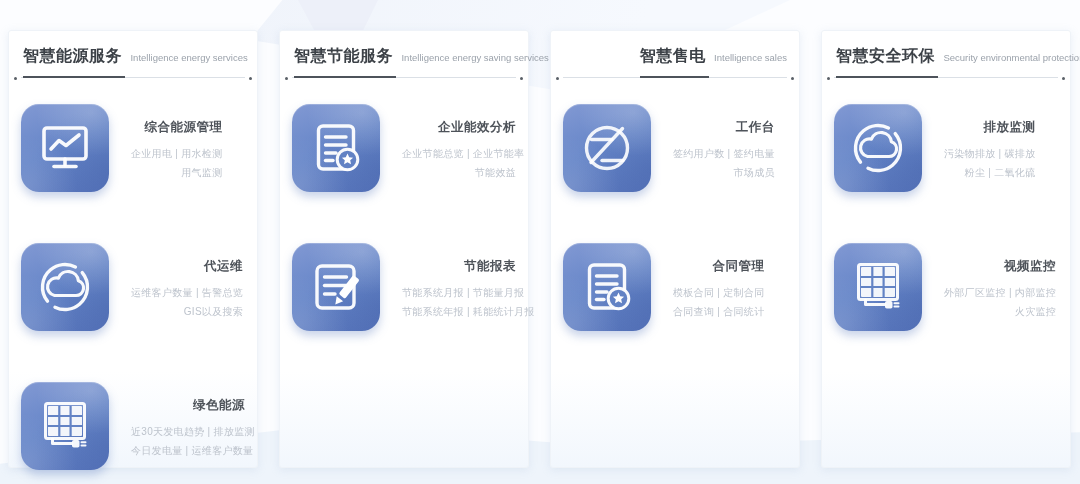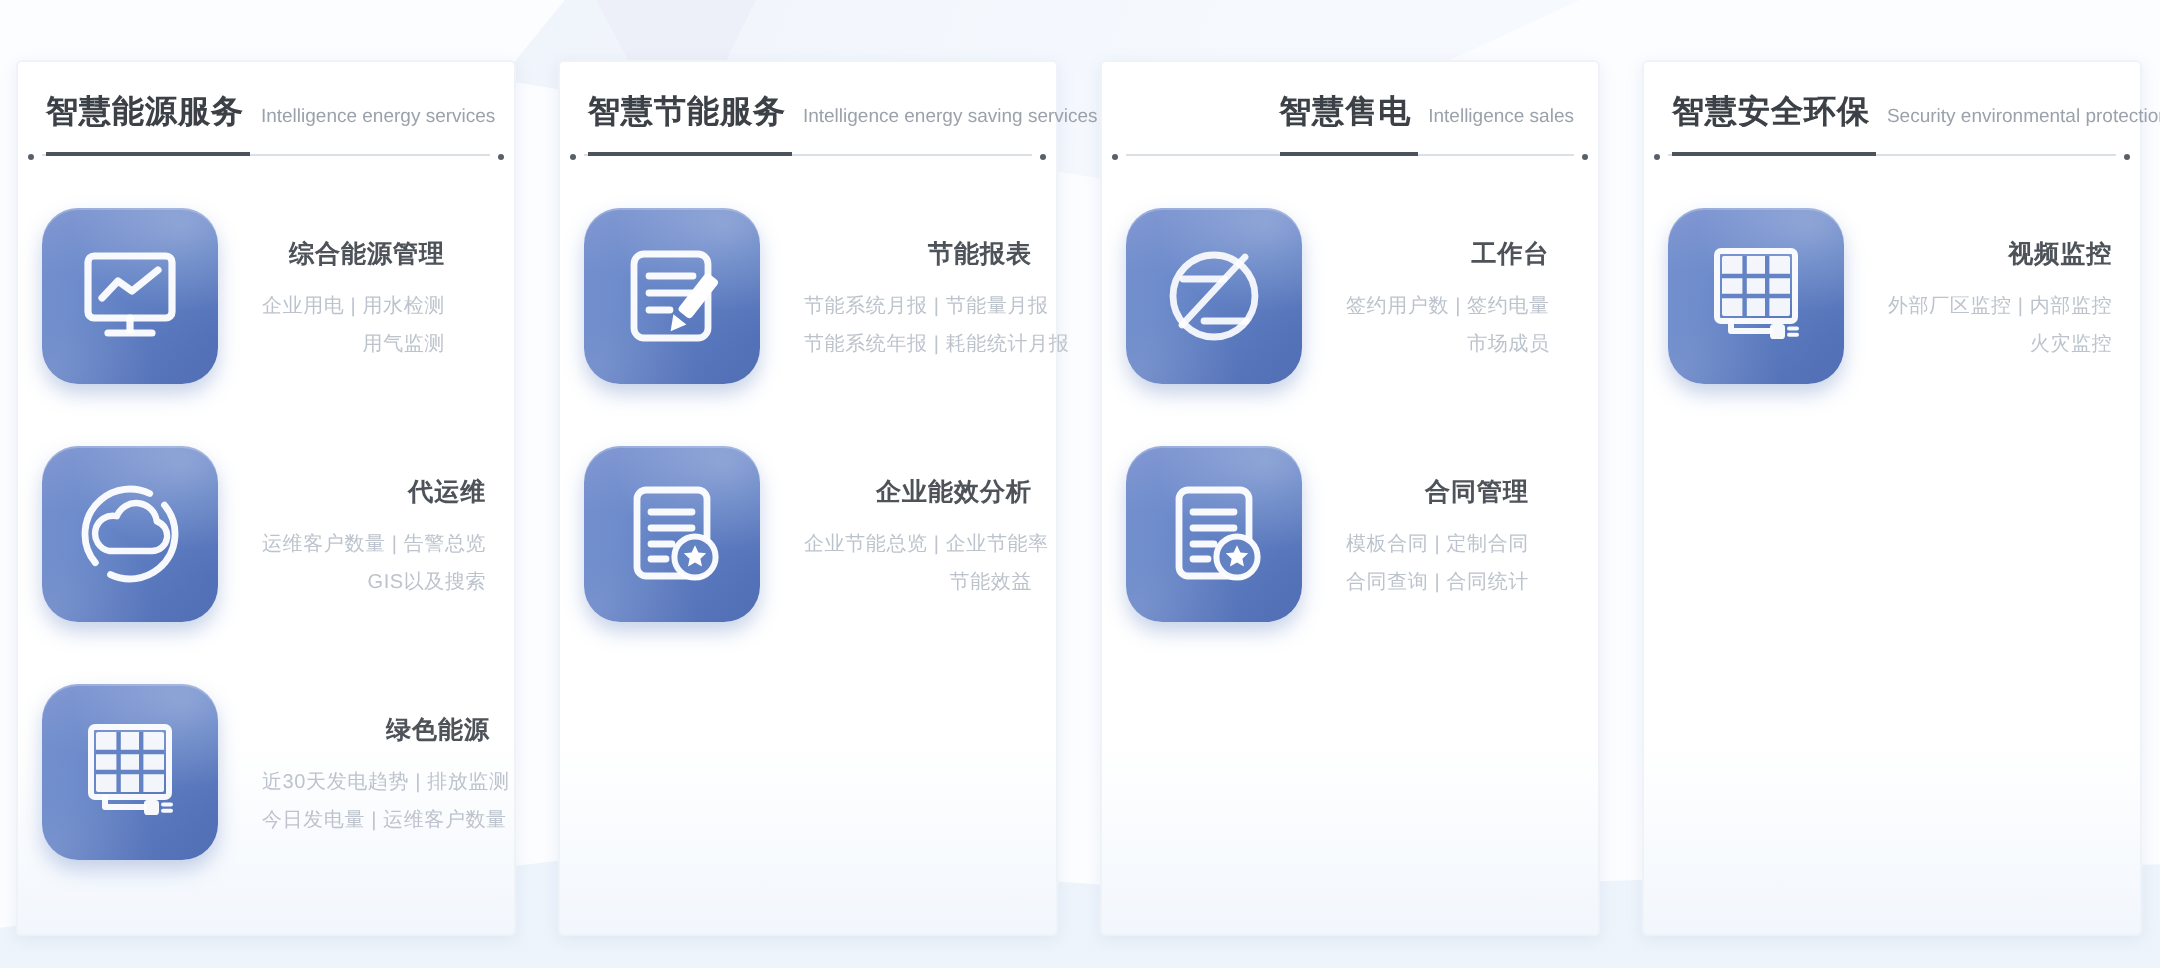--- a/index.html
+++ b/index.html
@@ -47,21 +47,21 @@
   .panel-header::before{left:-7px;}
   .panel-header::after{right:-7px;}
   .title-zh{
     position:relative;display:inline-block;
     font-size:16px;font-weight:bold;color:#3c4147;letter-spacing:.5px;
   }
   .title-zh::after{
     content:"";position:absolute;left:0;right:-3px;bottom:-11px;height:2px;background:#4d535b;
   }
   .title-en{font-size:9.5px;color:#9ba2ab;margin-left:4px;}
-  .cards{margin-top:26px;display:flex;flex-direction:column;gap:31px;}
+  .cards{margin-top:26px;display:flex;flex-direction:column;gap:51px;}
   .card{display:flex;align-items:flex-start;cursor:pointer;}
   .icon-tile{
     flex:none;width:88px;height:88px;border-radius:18px;position:relative;
     background:
       radial-gradient(90px 70px at 80% 10%,rgba(255,255,255,.22),transparent 62%),
       radial-gradient(85px 85px at 6% 94%,rgba(255,255,255,.15),transparent 60%),
       radial-gradient(120px 100px at 98% 72%,rgba(25,55,125,.12),transparent 62%),
       linear-gradient(155deg,#8299d3 0%,#6585c8 48%,#5673ba 100%);
     box-shadow:0 5px 10px rgba(98,128,192,.35), inset 0 1px 0 rgba(255,255,255,.22);
   }
@@ -158,124 +158,141 @@
     <header class="panel-header">
       <span class="title-zh">智慧节能服务</span>
       <span class="title-en">Intelligence energy saving services</span>
     </header>
     <div class="cards">
 
   <div class="card">
     <div class="icon-tile">
             <svg viewBox="0 0 88 88">
               <g fill="none" stroke="rgba(255,255,255,.95)" stroke-width="3.4" stroke-linecap="round" stroke-linejoin="round">
+                <rect x="26.5" y="22" width="35" height="43" rx="4.5"></rect>
+                <path d="M33.5 33 H54"></path>
+                <path d="M33.5 41 H54"></path>
+                <path d="M33.5 49 H44"></path>
+                <path d="M33.5 56.5 H41"></path>
+              </g>
+              <circle cx="55.5" cy="55.5" r="10.3" fill="#6282c4" stroke="rgba(255,255,255,.95)" stroke-width="3"></circle>
+              <path fill="#fff" d="M55.5 49.6 l1.7 3.6 3.9 0.45 -2.9 2.7 0.8 3.85 -3.5 -1.95 -3.5 1.95 0.8 -3.85 -2.9 -2.7 3.9 -0.45 Z"></path>
+            </svg>
+          </div>
+    <div class="card-text">
+      <div class="card-title">企业能效分析</div>
+      <div>
+              <div class="card-line">企业节能总览 | 企业节能率</div>
+              <div class="card-line">节能效益</div>
+            </div>
+    </div>
+  </div>
+
+  <div class="card">
+    <div class="icon-tile">
+            <svg viewBox="0 0 88 88">
+              <g fill="none" stroke="rgba(255,255,255,.95)" stroke-width="3.4" stroke-linecap="round" stroke-linejoin="round">
                 <rect x="25" y="23" width="37" height="42" rx="5"></rect>
                 <path d="M32.5 34 H54.5"></path>
                 <path d="M32.5 42.5 H54.5"></path>
                 <path d="M32.5 51 H43"></path>
               </g>
               <g transform="rotate(38 52 50)" fill="#fff">
                 <rect x="48.2" y="30" width="8.2" height="24" rx="2"></rect>
                 <path d="M48.2 57 L52.3 64.5 L56.4 57 Z"></path>
               </g>
             </svg>
           </div>
     <div class="card-text">
       <div class="card-title">节能报表</div>
       <div>
               <div class="card-line">节能系统月报 | 节能量月报</div>
               <div class="card-line">节能系统年报 | 耗能统计月报</div>
+            </div>
+    </div>
+  </div>
+</div>
+  </section>
+
+  <section class="panel">
+    <header class="panel-header">
+      <span class="title-zh">智慧售电</span>
+      <span class="title-en">Intelligence sales</span>
+    </header>
+    <div class="cards">
+  <div class="card">
+    <div class="icon-tile">
+            <svg viewBox="0 0 88 88">
+              <g fill="none" stroke="rgba(255,255,255,.9)" stroke-width="3.4" stroke-linecap="round" stroke-linejoin="round">
+                <circle cx="44" cy="44" r="20.5"></circle>
+                <path d="M28.5 35.5 H49"></path>
+                <path d="M59.5 24.5 L28 58.5"></path>
+                <path d="M39 56.5 H60"></path>
+              </g>
+            </svg>
+          </div>
+    <div class="card-text">
+      <div class="card-title">工作台</div>
+      <div>
+              <div class="card-line">签约用户数 | 签约电量</div>
+              <div class="card-line">市场成员</div>
             </div>
     </div>
   </div>
 
   <div class="card">
     <div class="icon-tile">
             <svg viewBox="0 0 88 88">
               <g fill="none" stroke="rgba(255,255,255,.95)" stroke-width="3.4" stroke-linecap="round" stroke-linejoin="round">
                 <rect x="26.5" y="22" width="35" height="43" rx="4.5"></rect>
                 <path d="M33.5 33 H54"></path>
                 <path d="M33.5 41 H54"></path>
                 <path d="M33.5 49 H44"></path>
                 <path d="M33.5 56.5 H41"></path>
               </g>
               <circle cx="55.5" cy="55.5" r="10.3" fill="#6282c4" stroke="rgba(255,255,255,.95)" stroke-width="3"></circle>
               <path fill="#fff" d="M55.5 49.6 l1.7 3.6 3.9 0.45 -2.9 2.7 0.8 3.85 -3.5 -1.95 -3.5 1.95 0.8 -3.85 -2.9 -2.7 3.9 -0.45 Z"></path>
             </svg>
           </div>
     <div class="card-text">
-      <div class="card-title">企业能效分析</div>
-      <div>
-              <div class="card-line">企业节能总览 | 企业节能率</div>
-              <div class="card-line">节能效益</div>
-            </div>
-    </div>
-  </div>
-</div>
-  </section>
-
-  <section class="panel">
-    <header class="panel-header">
-      <span class="title-zh">智慧售电</span>
-      <span class="title-en">Intelligence sales</span>
-    </header>
-    <div class="cards">
-  <div class="card">
-    <div class="icon-tile">
-            <svg viewBox="0 0 88 88">
-              <g fill="none" stroke="rgba(255,255,255,.9)" stroke-width="3.4" stroke-linecap="round" stroke-linejoin="round">
-                <circle cx="44" cy="44" r="20.5"></circle>
-                <path d="M28.5 35.5 H49"></path>
-                <path d="M59.5 24.5 L28 58.5"></path>
-                <path d="M39 56.5 H60"></path>
-              </g>
-            </svg>
-          </div>
-    <div class="card-text">
-      <div class="card-title">工作台</div>
-      <div>
-              <div class="card-line">签约用户数 | 签约电量</div>
-              <div class="card-line">市场成员</div>
-            </div>
-    </div>
-  </div>
-
-  <div class="card">
-    <div class="icon-tile">
-            <svg viewBox="0 0 88 88">
-              <g fill="none" stroke="rgba(255,255,255,.95)" stroke-width="3.4" stroke-linecap="round" stroke-linejoin="round">
-                <rect x="26.5" y="22" width="35" height="43" rx="4.5"></rect>
-                <path d="M33.5 33 H54"></path>
-                <path d="M33.5 41 H54"></path>
-                <path d="M33.5 49 H44"></path>
-                <path d="M33.5 56.5 H41"></path>
-              </g>
-              <circle cx="55.5" cy="55.5" r="10.3" fill="#6282c4" stroke="rgba(255,255,255,.95)" stroke-width="3"></circle>
-              <path fill="#fff" d="M55.5 49.6 l1.7 3.6 3.9 0.45 -2.9 2.7 0.8 3.85 -3.5 -1.95 -3.5 1.95 0.8 -3.85 -2.9 -2.7 3.9 -0.45 Z"></path>
-            </svg>
-          </div>
-    <div class="card-text">
       <div class="card-title">合同管理</div>
       <div>
               <div class="card-line">模板合同 | 定制合同</div>
               <div class="card-line">合同查询 | 合同统计</div>
             </div>
     </div>
   </div>
 
 </div>
   </section>
 
   <section class="panel">
     <header class="panel-header">
       <span class="title-zh">智慧安全环保</span>
       <span class="title-en">Security environmental protection</span>
     </header>
     <div class="cards">
 
+  <div class="card">
+    <div class="icon-tile">
+            <svg viewBox="0 0 88 88">
+              <g fill="none" stroke="rgba(255,255,255,.95)" stroke-linecap="round">
+                <circle cx="44" cy="44" r="22.5" stroke-width="3.4" stroke-dasharray="61 9.7" transform="rotate(-40 44 44)"></circle>
+                <path stroke-width="3.2" stroke-linejoin="round" d="M33.5 52.5 h21.5 a7.6 7.6 0 0 0 2.4 -14.8 a10.4 10.4 0 0 0 -20 -2.6 a7.7 7.7 0 0 0 -3.9 17.4 Z"></path>
+              </g>
+            </svg>
+          </div>
+    <div class="card-text">
+      <div class="card-title">排放监测</div>
+      <div>
+              <div class="card-line">污染物排放 | 碳排放</div>
+              <div class="card-line">粉尘 | 二氧化硫</div>
+            </div>
+    </div>
+  </div>
 
   <div class="card">
     <div class="icon-tile">
             <svg viewBox="0 0 88 88">
               <rect x="27" y="24" width="34" height="30" rx="1" fill="rgba(255,255,255,.92)"></rect>
               <g stroke="#6383c5" stroke-width="2.2">
                 <path d="M38.3 24 V54"></path>
                 <path d="M49.6 24 V54"></path>
                 <path d="M27 34 H61"></path>
                 <path d="M27 44 H61"></path>

